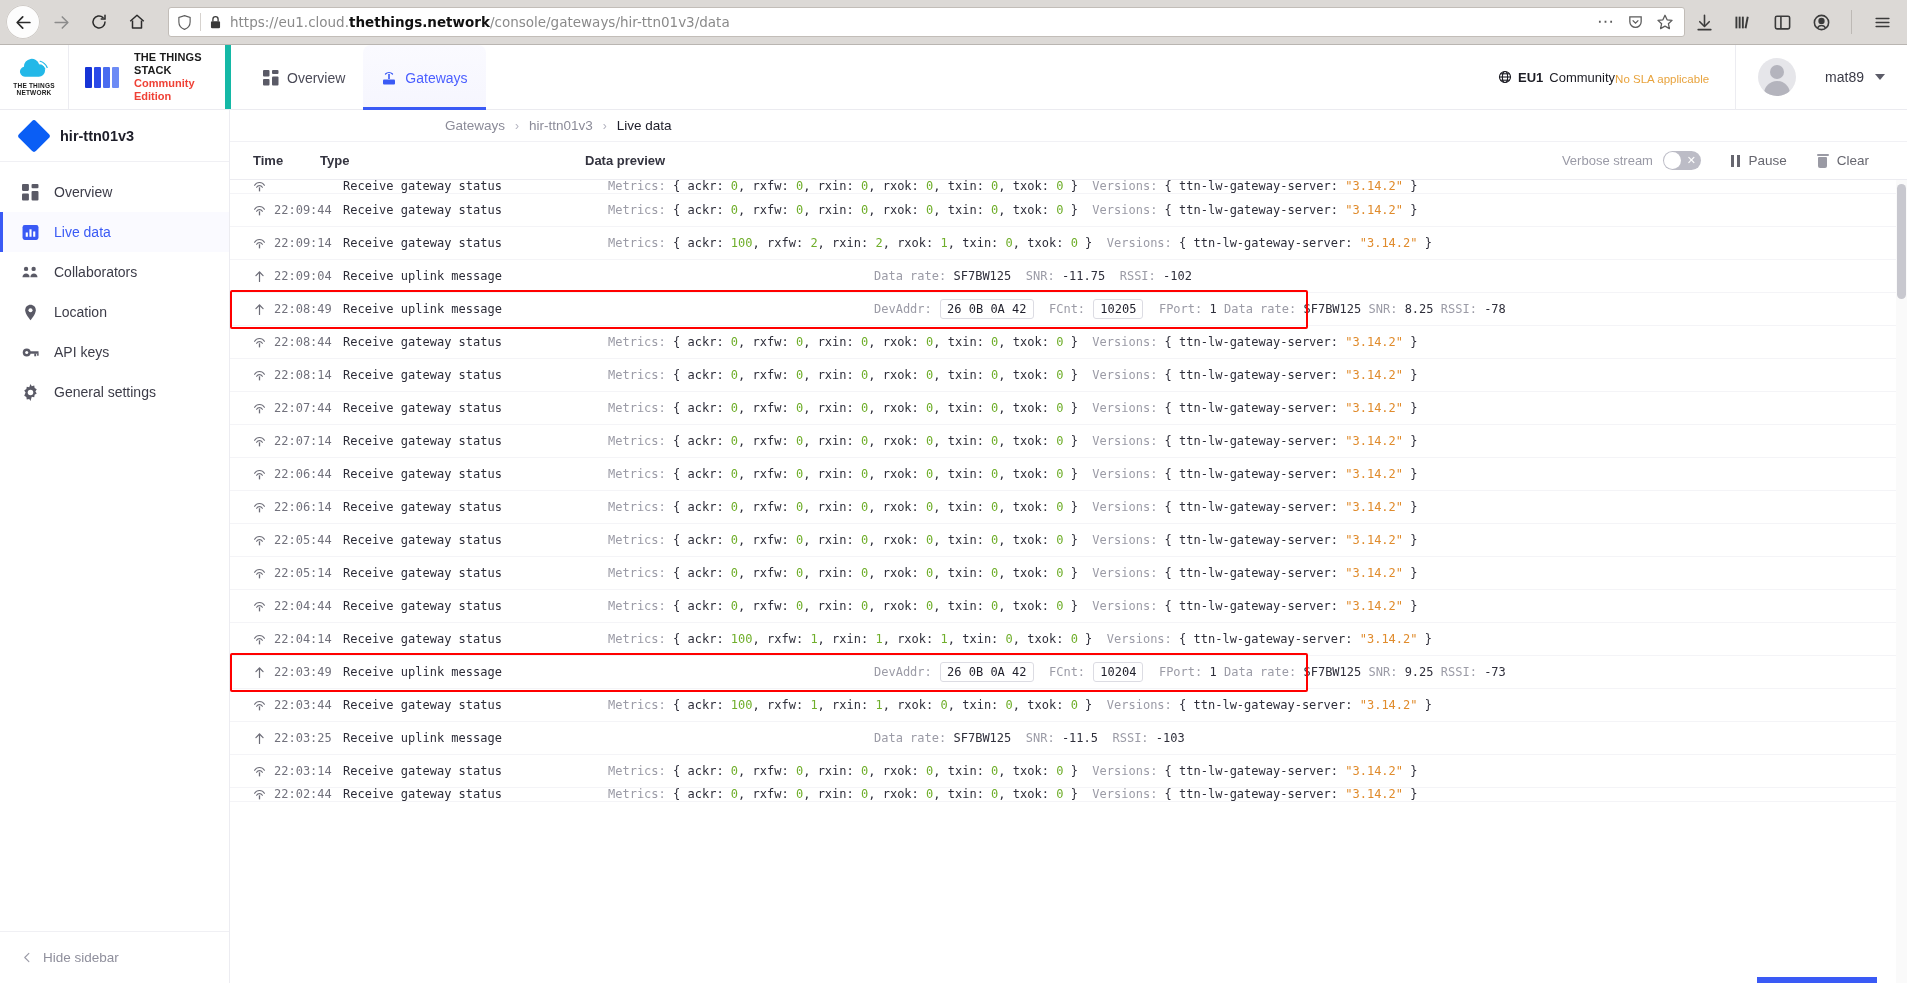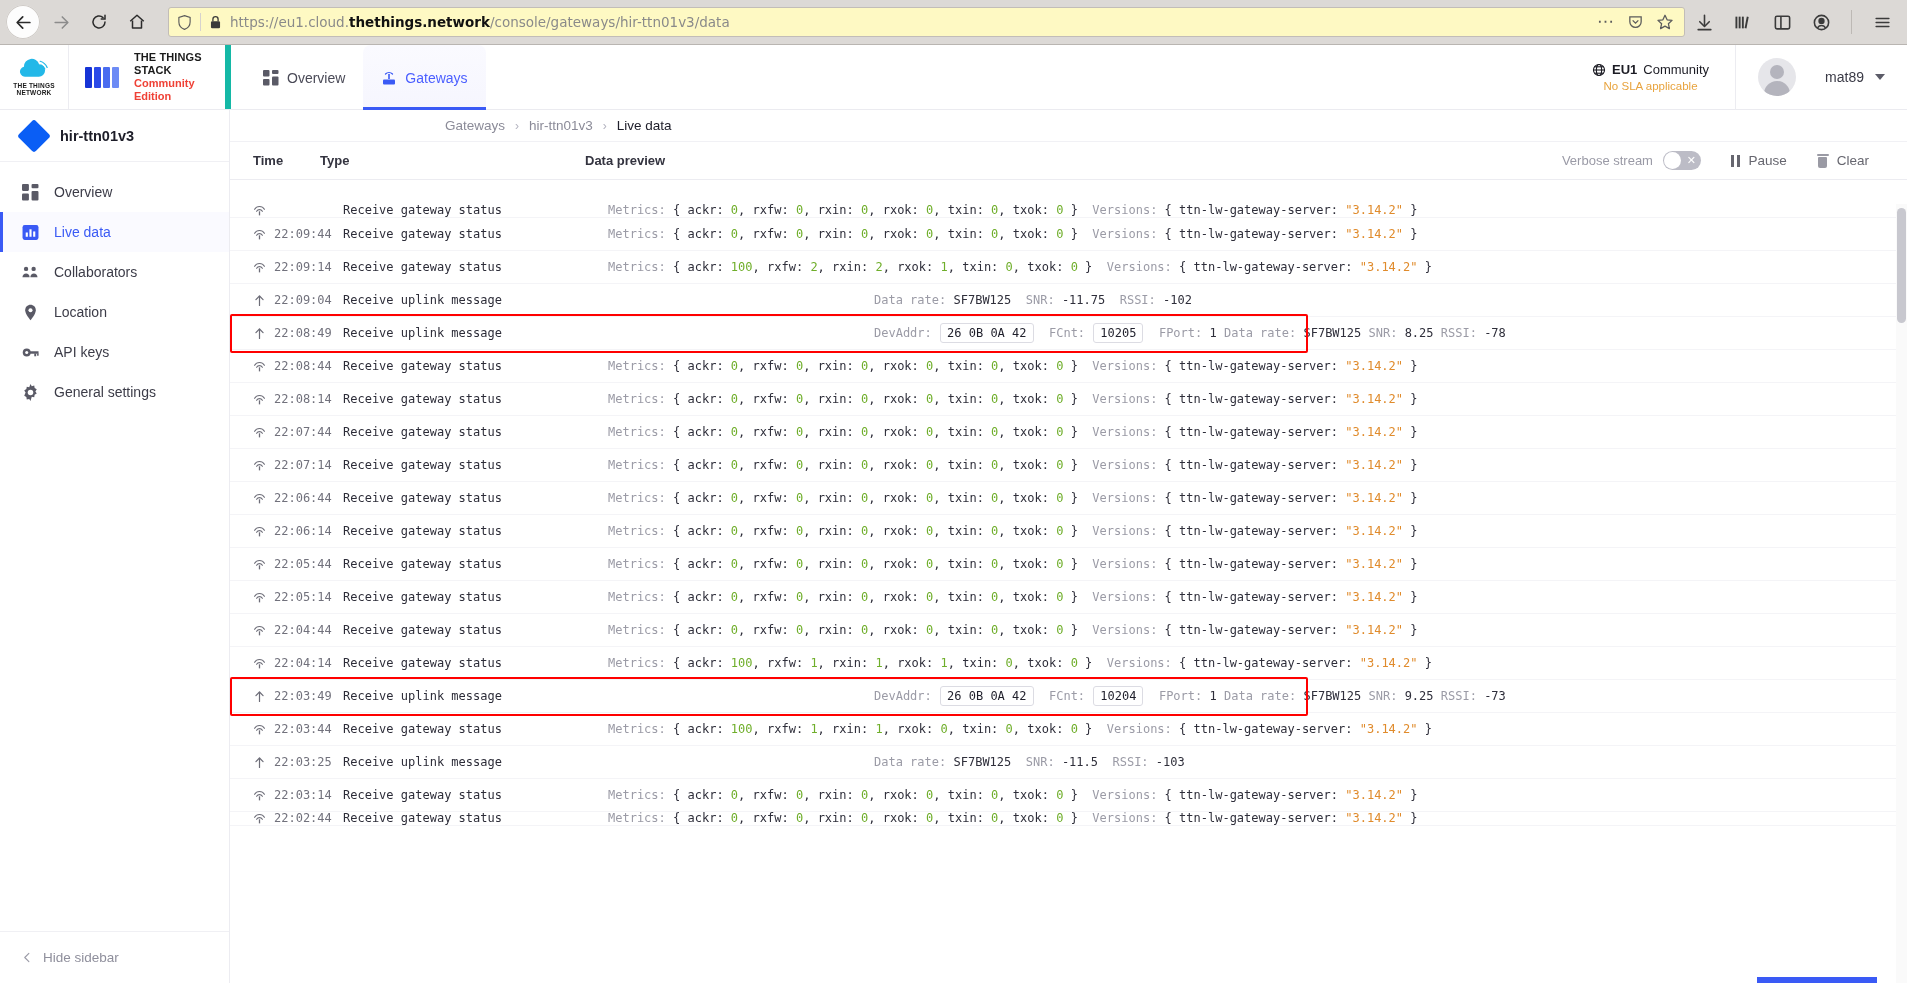--- a/index.html
+++ b/index.html
@@ -23,21 +23,21 @@
     width: 34px; height: 34px; border-radius: 50%;
     display: flex; align-items: center; justify-content: center;
     color: #2b2b2b;
   }
   .nav-btn.circled { background: #fdfdfd; box-shadow: 0 0 0 1px #cfcbc7 inset; }
   .nav-btn svg { display: block; }
   .nav-btn.disabled { color: #8c8c8c; }
 
   .urlbar {
     flex: 1; margin: 0 10px 0 14px; height: 30px;
-    background: #fef9c3; border: 1px solid #c2bdb8; border-radius: 3px;
+    background: #ffffff; border: 1px solid #c2bdb8; border-radius: 3px;
     display: flex; align-items: center; padding: 0 8px; gap: 8px;
   }
   .urlbar .sep { width: 1px; height: 18px; background: #d6d2ce; }
   .url-text {
     flex: 1; font-size: 13.5px; color: #4a4a4a; white-space: nowrap; overflow: hidden;
     font-family: "DejaVu Sans", sans-serif;
   }
   .url-text .dim { color: #8a8a8a; }
   .url-text .strong { color: #111; font-weight: bold; }
   .url-right { display: flex; align-items: center; gap: 12px; color: #5b5b5b; padding-right: 2px;}
@@ -77,21 +77,21 @@
   .nav-tab.active { color: #4b5fff; background: linear-gradient(#fafaff,#f6f6fe); border-radius: 8px 8px 0 0; }
   .nav-tab.active:after {
     content:""; position:absolute; left:0; right:0; bottom:0; height:3px; background:#3a5af5;
   }
   .nav-icon { width: 16px; height: 16px; display:block; }
 
   .header-right {
     margin-left: auto; display: flex; align-items: center; gap: 0;
   }
   .cluster {
-    display:flex; flex-direction: column; align-items: center; justify-content:center;
+    display:flex; flex-direction: row; justify-content:center;
     padding-right: 26px;
   }
   .cluster-line { display:flex; align-items:center; gap:6px; font-size:13px; color:#1c1c24; font-weight: bold;}
   .cluster-line .reg { font-weight: bold; }
   .cluster-line .com { font-weight: normal; }
   .cluster-sla { font-size: 11.5px; color: #e8a33d; margin-top: 3px; }
   .user-cell {
     display:flex; align-items:center; gap:11px; padding: 0 22px 0 22px; height: 65px;
     border-left: 1px solid #ececf1;
   }
@@ -151,21 +151,21 @@
   .toggle .knob { position:absolute; left:1px; top:1px; width:17px;height:17px;border-radius:50%;background:#fff; }
   .toggle .x { color: #fff; font-size: 11px; line-height: 1; }
   .ctrl-btn { display:flex; align-items:center; gap:8px; color:#66666f; font-weight: normal; font-size:13.5px;}
   .pause-ic { display:flex; gap:2.5px; }
   .pause-ic i { display:block; width:3.5px; height:12px; background:#66666f; }
   .trash { width:12px; height:14px; position:relative; }
   .trash .lid { position:absolute; top:0; left:0; width:12px; height:2.5px; background:#9a9aa4; border-radius:1px;}
   .trash .can { position:absolute; top:3.5px; left:1.5px; width:9px; height:10.5px; background:#9a9aa4; border-radius:1px 1px 2px 2px;}
 
   
-  .rows-area { flex: 1; overflow: hidden; position: relative; background:#fff;margin-top:24px; }
+  .rows-area { flex: 1; overflow: hidden; position: relative; background:#fff; }
   .row {
     height: 33px; display: flex; align-items: center;
     font-family: "DejaVu Sans Mono", monospace; font-size: 12px;
     border-bottom: 1px solid #f4f4f7;
     position: relative;
   }
   .row.partial { height: 14px; overflow: hidden; align-items: flex-end; }
   .cell-time { width: 113px; padding-left: 23px; display:flex; align-items:center; gap:8px; color:#71717c; }
   .ev-ic { width: 13px; height: 13px; flex: none; color:#6d6d78; }
   .cell-type { width: 265px; color: #2c2c38; }

